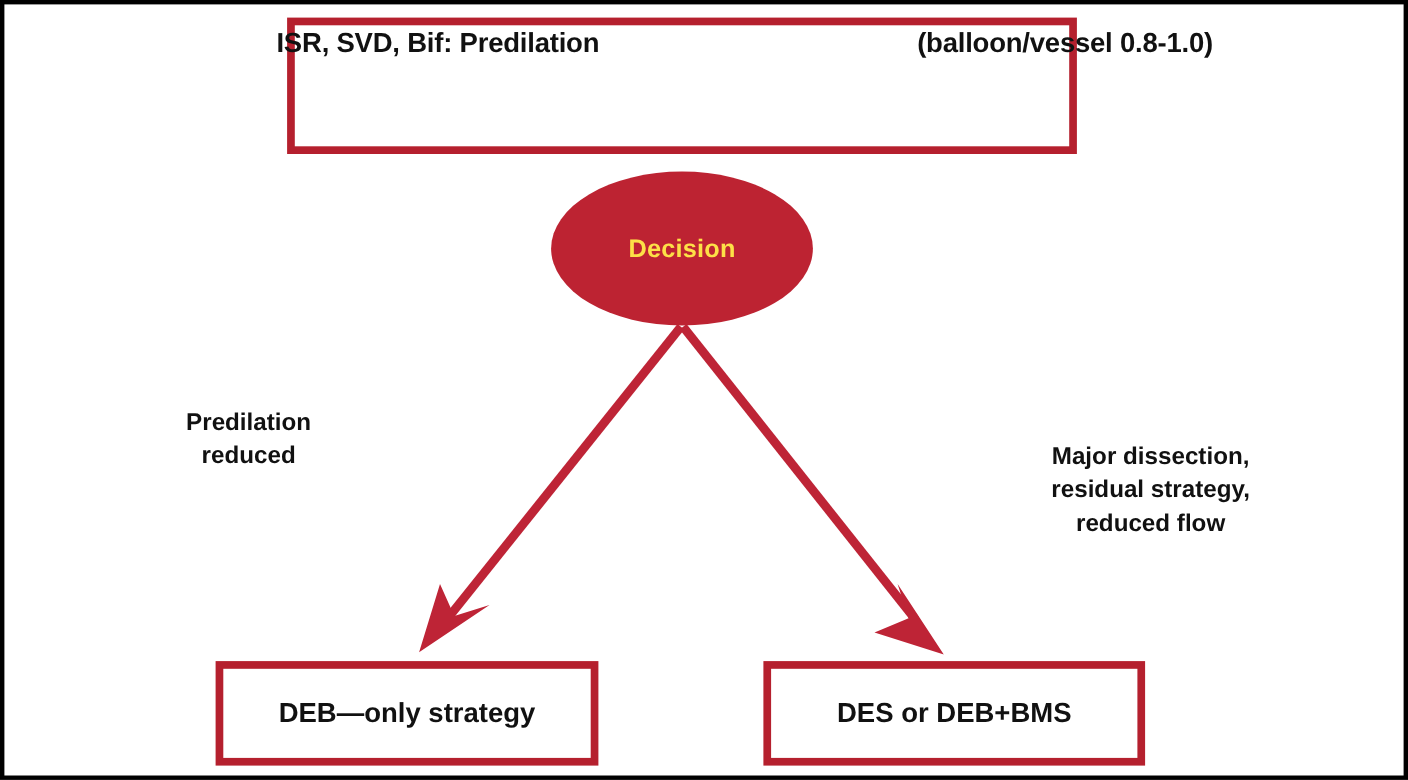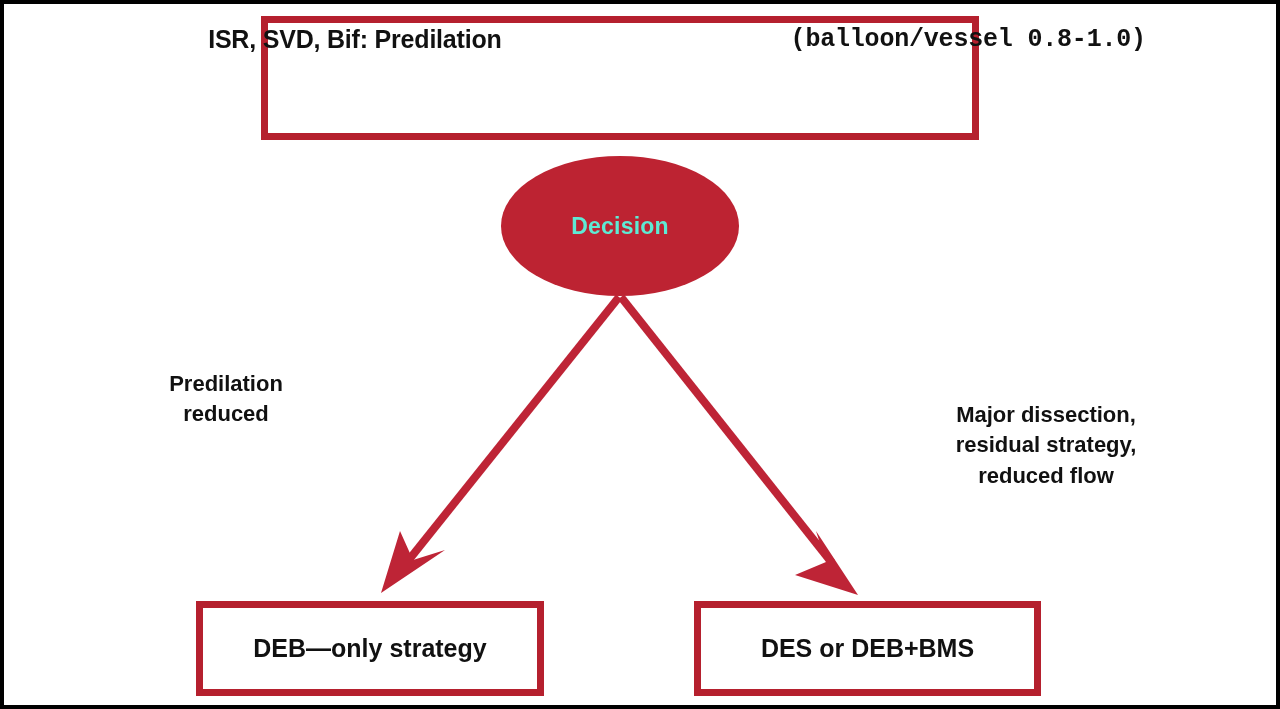--- a/index.html
+++ b/index.html
@@ -44,36 +44,36 @@
   }
   .top-line {
     font-size: 25px;
     font-weight: bold;
     color: #111111;
     letter-spacing: -0.2px;
     white-space: nowrap;
     line-height: 1.34;
   }
   #top-line-1 { padding-left: 114px; }
-  #top-line-2 { padding-left: 289px; font-family: Liberation Mono, monospace; }
+  #top-line-2 { padding-left: 289px; }
 
   #decision-ellipse {
     position: absolute;
     left: 497px;
     top: 152px;
     width: 238px;
     height: 140px;
     background: #BD2332;
     border-radius: 50%;
     display: flex;
     align-items: center;
     justify-content: center;
   }
   #decision-label {
-    color: #5eead4;
+    color: #fde047;
     font-size: 23px;
     font-weight: bold;
     letter-spacing: 0.2px;
     text-align: right;
   }
 
   .edge-label {
     position: absolute;
     font-size: 22px;
     font-weight: bold;

